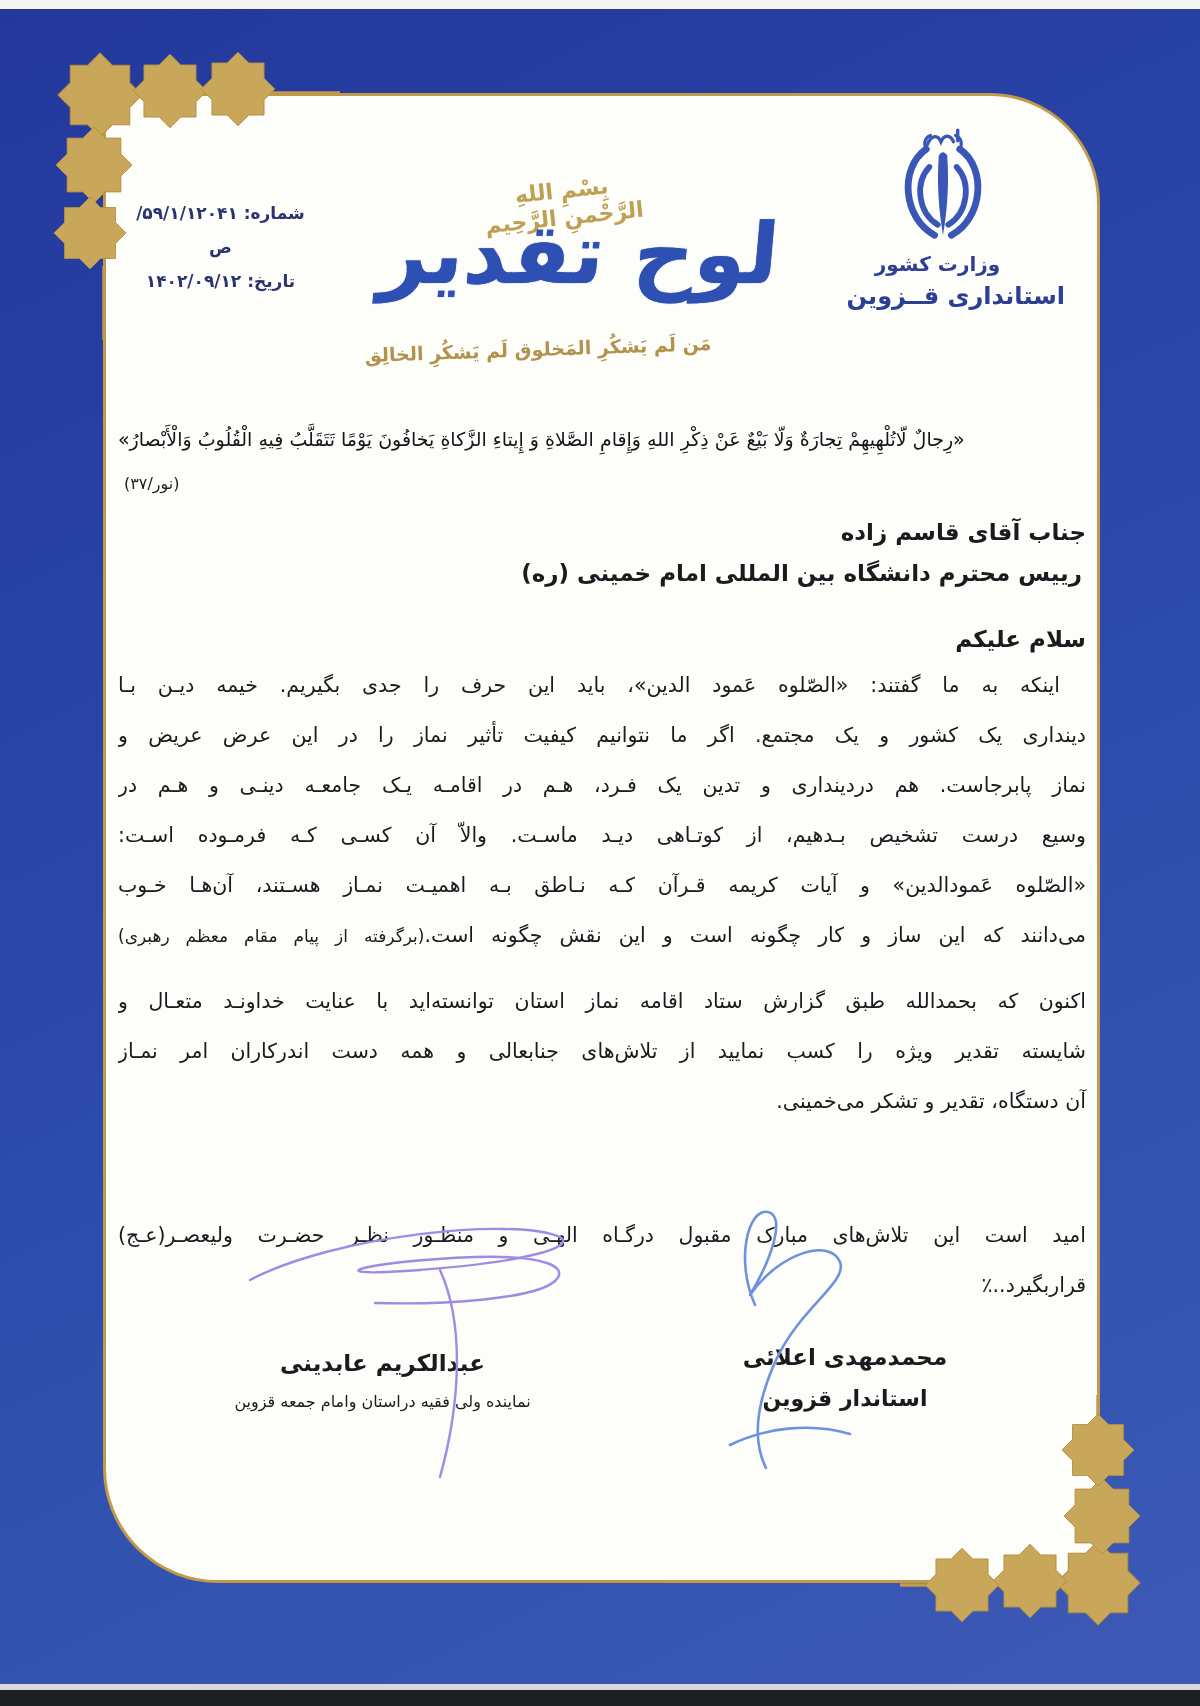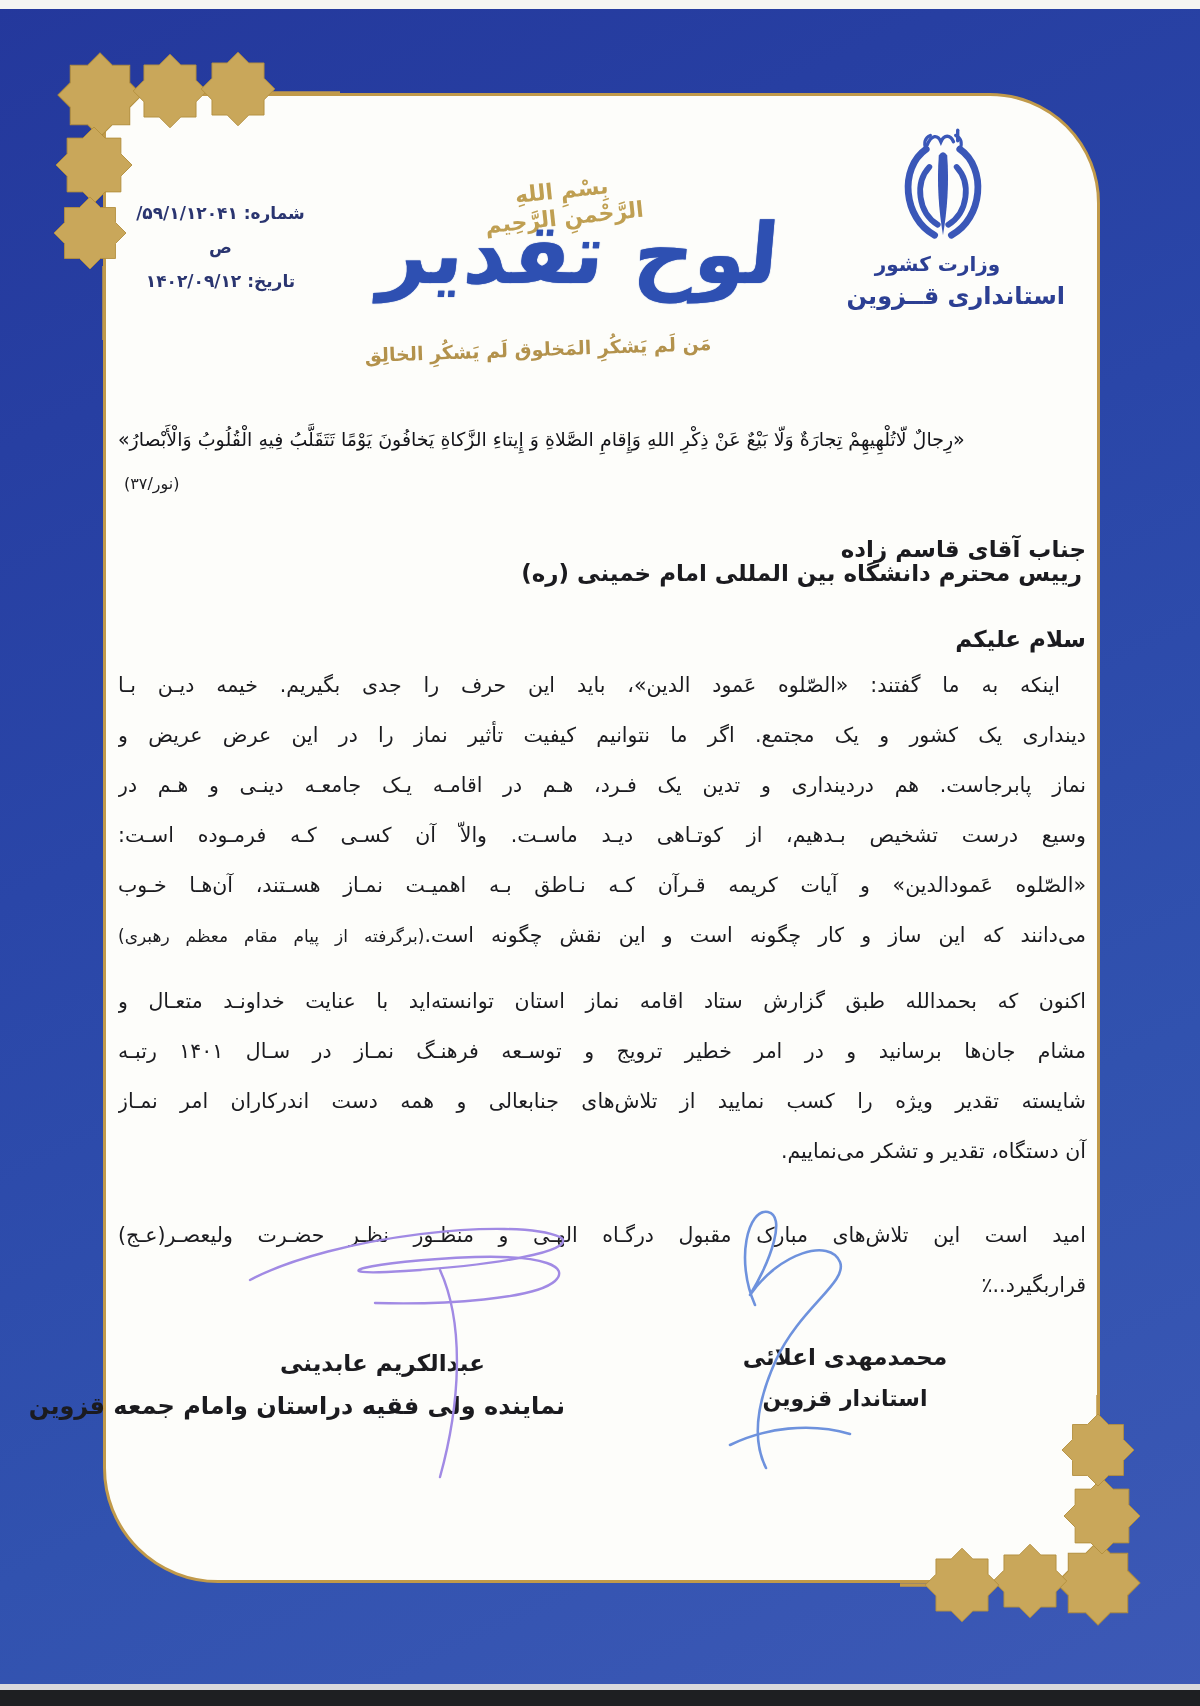--- a/index.html
+++ b/index.html
@@ -65,38 +65,38 @@
   }
 
   .content{position:absolute;left:118px;top:0;width:968px;direction:rtl;color:#1b1b1f;}
   .verse{
     position:absolute;left:0;top:428px;width:968px;
     font-size:19px;color:#141419;text-align:left;white-space:nowrap;
   }
   .verse-ref{
     position:absolute;left:6px;top:474px;font-size:16px;color:#1b1b1f;text-align:left;direction:rtl;
   }
-  .recipient-name{position:absolute;right:0;top:536px;font-size:23px;font-weight:bold;text-align:right;}
+  .recipient-name{position:absolute;right:0;top:519px;font-size:23px;font-weight:bold;text-align:right;}
   .recipient-title{position:absolute;right:4px;top:560px;font-size:23px;font-weight:bold;}
   .greeting{position:absolute;right:0;top:626px;font-size:23px;font-weight:bold;}
 
   .para{position:absolute;left:0;width:968px;font-size:20.5px;line-height:50px;}
   .p1{top:660px;}
   .p2{top:976px;}
   .p3{top:1210px;}
   .jline{height:50px;text-align:justify;text-align-last:justify;overflow:hidden;}
   .rline{height:50px;text-align:right;}
   .indent{text-indent:26px;}
   .src{font-size:17px;}
 
   .sig-right{position:absolute;left:700px;top:1344px;width:290px;text-align:center;color:#1b1b1f;}
   .sig-left{position:absolute;left:200px;top:1350px;width:365px;text-align:center;color:#1b1b1f;}
   .sig-name{font-size:23px;font-weight:bold;margin-bottom:16px;white-space:nowrap;text-align:center;}
   .sig-title-r{font-size:22px;font-weight:bold;white-space:nowrap;}
-  .sig-title-l{font-size:24px;font-weight:bold;white-space:nowrap;}
+  .sig-title-l{font-size:16px;font-weight:normal;white-space:nowrap;}
 
   .ink{position:absolute;pointer-events:none;}
   .ink path{fill:none;stroke-linecap:round;stroke-linejoin:round;}
   .ink-blue path{stroke:#6e92dd;stroke-width:2.6;}
   .ink-purple path{stroke:#a18ae4;stroke-width:2.4;}
 </style>
 </head>
 <body>
 
 <div class="page">
@@ -175,23 +175,22 @@
       <div class="jline indent">اینکه به ما گفتند: «الصّلوه عَمود الدین»، باید این حرف را جدی بگیریم. خیمه دیـن بـا</div>
       <div class="jline">دینداری یک کشور و یک مجتمع. اگر ما نتوانیم کیفیت تأثیر نماز را در این عرض عریض و</div>
       <div class="jline">نماز پابرجاست. هم دردینداری و تدین یک فـرد، هـم در اقامـه یـک جامعـه دینـی و هـم در</div>
       <div class="jline">وسیع درست تشخیص بـدهیم، از کوتـاهی دیـد ماسـت. والاّ آن کسـی کـه فرمـوده اسـت:</div>
       <div class="jline">«الصّلوه عَمودالدین» و آیات کریمه قـرآن کـه نـاطق بـه اهمیـت نمـاز هسـتند، آن‌هـا خـوب</div>
       <div class="jline"><span>می‌دانند که این ساز و کار چگونه است و این نقش چگونه است.</span><span class="src">(برگرفته از پیام مقام معظم رهبری)</span></div>
     </div>
 
     <div class="para p2">
       <div class="jline">اکنون که بحمدالله طبق گزارش ستاد اقامه نماز استان توانسته‌اید با عنایت خداونـد متعـال و</div>
-      <div class="jline">مشام جان‌ها برسانید و در امر خطیر ترویج و توسـعه فرهنـگ نمـاز در سـال ۱۴۰۱ رتبـه</div>
       <div class="jline">شایسته تقدیر ویژه را کسب نمایید از تلاش‌های جنابعالی و همه دست اندرکاران امر نمـاز</div>
-      <div class="rline">آن دستگاه، تقدیر و تشکر می‌نماییم.</div>
+      <div class="rline">آن دستگاه، تقدیر و تشکر می‌خمینی.</div>
     </div>
 
     <div class="para p3">
       <div class="jline">امید است این تلاش‌های مبارک مقبول درگـاه الهـی و منظـور نظـر حضـرت ولیعصـر(عـج)</div>
       <div class="rline">قراربگیرد..٪</div>
     </div>
 
   </div>
 
   <div class="sig-right">

